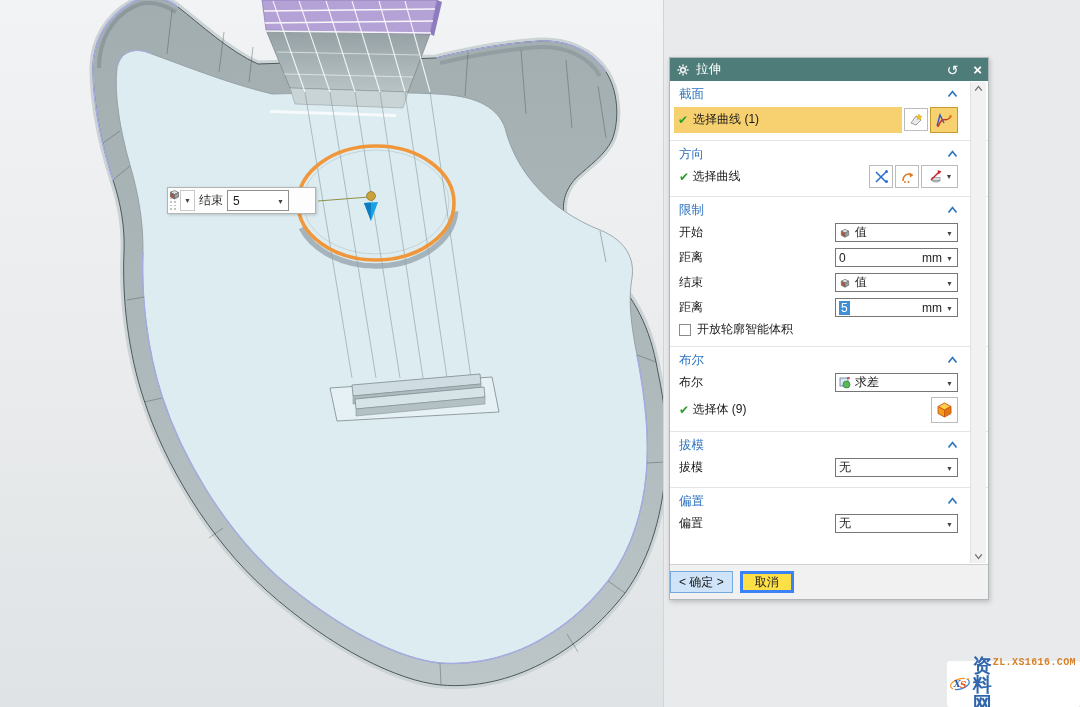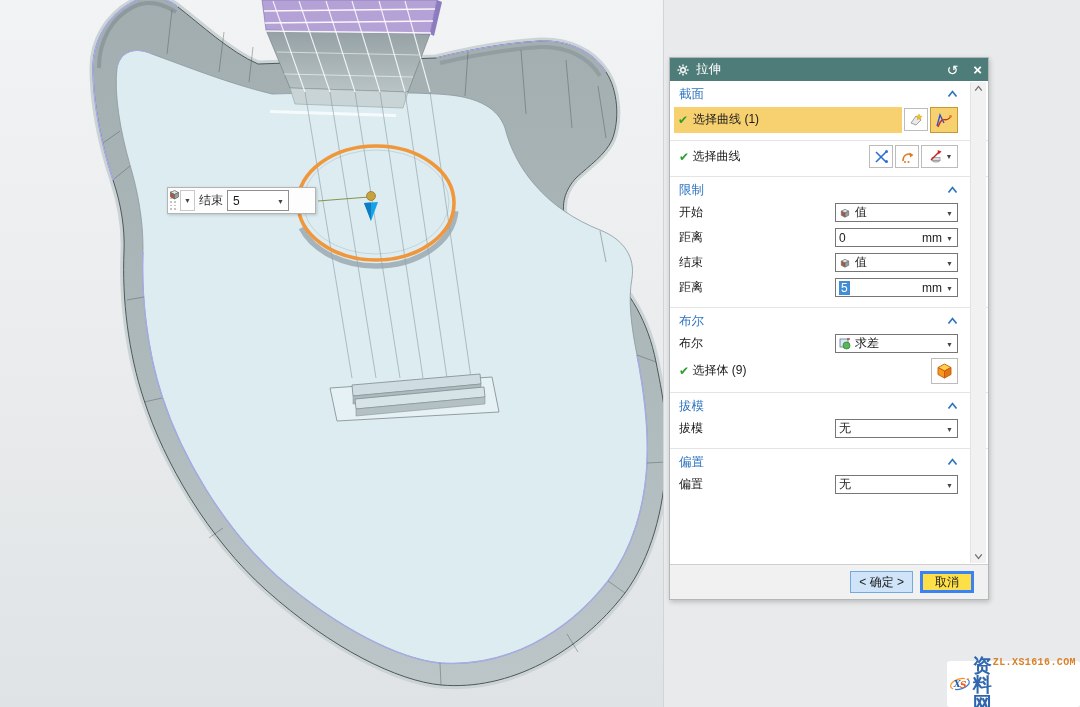--- a/index.html
+++ b/index.html
@@ -68,21 +68,21 @@
   .val-sel { background:#3f8ed6; color:#fff; padding:0 2px; }
 
   .cb-row { display:flex; align-items:center; height:19px; gap:6px; }
   .checkbox { width:12px; height:12px; background:#fff; border:1px solid #8a8a8a; }
 
   .body-row { display:flex; align-items:center; height:29px; }
   .cube-btn { margin-left:auto; width:27px; height:26px; background:#fff; border:1px solid #bcbcbc;
     display:flex; align-items:center; justify-content:center; }
 
   .dlg-footer { margin-top:auto; flex:0 0 35px; background:#f1f1f1; border-top:1px solid #cfcfcf;
-    display:flex; align-items:center; justify-content:flex-end; gap:7px; padding-right:14px; }
+    display:flex; align-items:center; justify-content:flex-start; gap:7px; padding-right:14px; }
   .btn { height:22px; display:flex; align-items:center; padding:0 8px; cursor:pointer; }
   .btn-ok { background:#cfe4f8; border:1px solid #74a9dd; }
   .btn-cancel { background:#fde047; border:3px solid #3b82f6; padding:8px 12px; }
 
   .sbar { position:absolute; right:2px; top:1px; bottom:36px; width:16px; background:#f1f1f1;
     border-left:1px solid #e2e2e2; display:flex; flex-direction:column; justify-content:space-between;
     align-items:center; padding:3px 0; }
 
   
   .wm { position:absolute; left:947px; top:661px; width:133px; height:46px; background:#fff;
@@ -270,20 +270,27 @@
               <svg width="18" height="18" viewBox="0 0 18 18">
                 <polyline points="2,15 5,4 9,12" fill="none" stroke="#3355cc" stroke-width="1.4"></polyline>
                 <path d="M3,16 C8,2 11,14 16,5" fill="none" stroke="#cc3322" stroke-width="1.4"></path>
                 <circle cx="15.5" cy="5.5" r="1.4" fill="#e8821e"></circle>
               </svg>
             </div>
           </div>
         </div>
 
         <div class="grp">
+          <div class="grp-h">
+            <span>方向</span>
+            <span class="sp"></span>
+            <svg class="chev" viewBox="0 0 11 8">
+                <polyline points="1.5,6.5 5.5,1.5 9.5,6.5" fill="none" stroke="#2e74c0" stroke-width="1.7"></polyline>
+              </svg>
+          </div>
           <div class="frow">
             <span class="check">✔</span>&nbsp;
             <span class="lbl">选择曲线</span>
             <span style="margin-left:auto; display:flex; gap:2px;">
               <span class="ico-btn">
                 <svg width="15" height="15" viewBox="0 0 15 15">
                   <line x1="2" y1="13" x2="12" y2="3" stroke="#2b6fd4" stroke-width="1.6"></line>
                   <line x1="2" y1="3" x2="12" y2="13" stroke="#2b6fd4" stroke-width="1.6"></line>
                   <circle cx="12.5" cy="2.5" r="1.5" fill="#2b6fd4"></circle>
                     <circle cx="12.5" cy="12.5" r="1.5" fill="#2b6fd4"></circle>
@@ -351,20 +358,24 @@
             </div>
           </div>
           <div class="frow">
             <span class="lbl">距离</span>
             <div class="ctrl">
               <span class="val-sel">5</span>
               <span class="unit">mm</span>
               <span class="dd-caret">▼</span>
             </div>
           </div>
+          <div class="cb-row">
+            <span class="checkbox"></span>
+            <span>开放轮廓智能体积</span>
+          </div>
         </div>
 
         <div class="grp">
           <div class="grp-h">
             <span>布尔</span>
             <span class="sp"></span>
             <svg class="chev" viewBox="0 0 11 8">
                 <polyline points="1.5,6.5 5.5,1.5 9.5,6.5" fill="none" stroke="#2e74c0" stroke-width="1.7"></polyline>
               </svg>
           </div>

